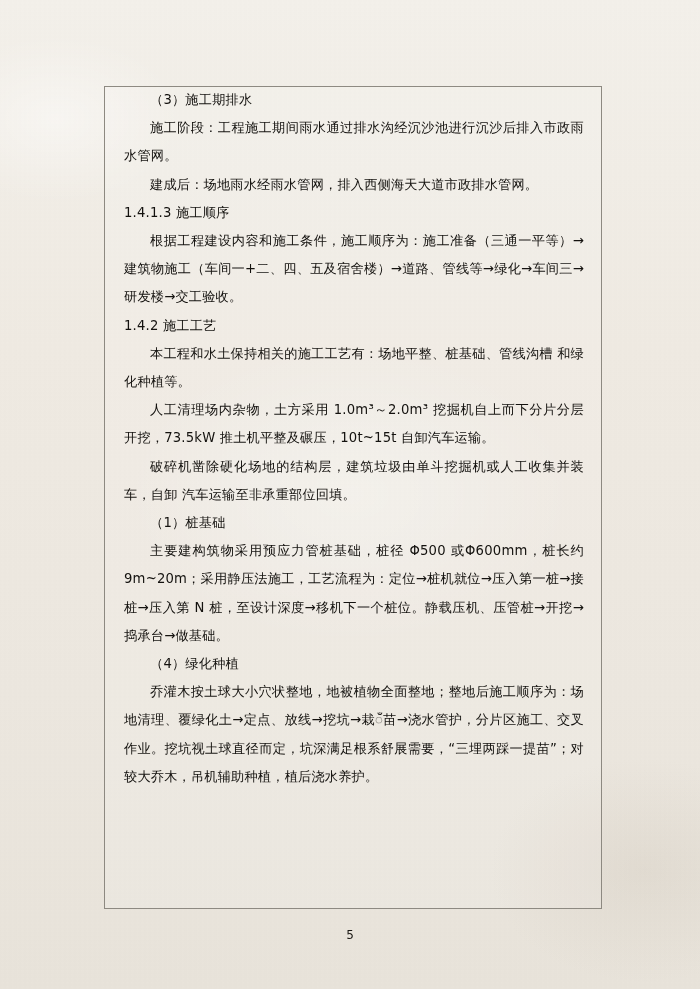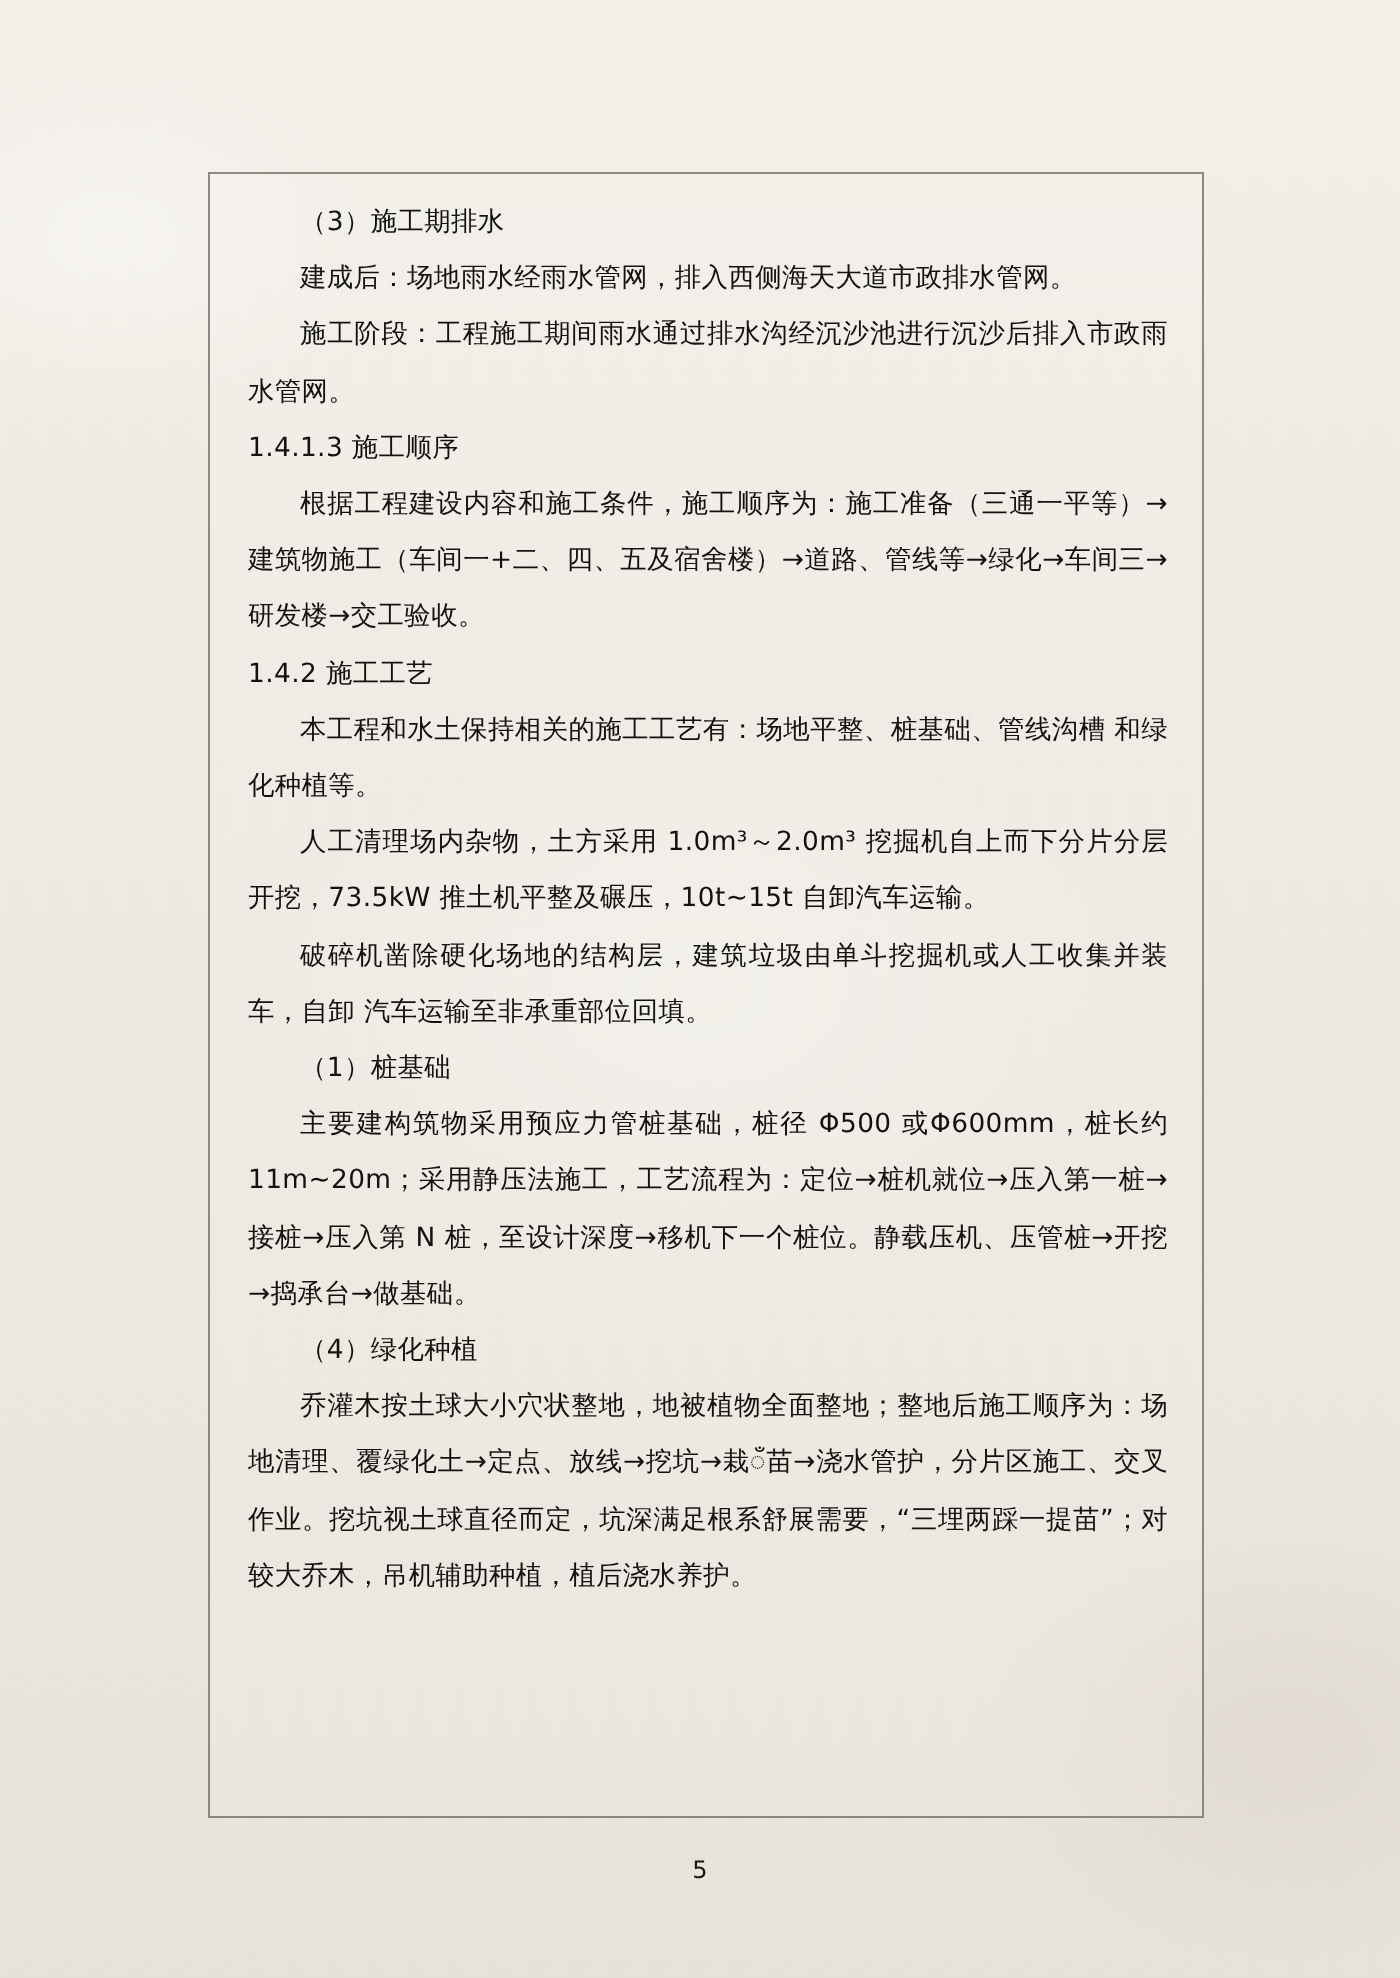--- a/index.html
+++ b/index.html
@@ -39,21 +39,21 @@
     top: 86px;
     width: 498px;
     height: 823px;
     border: 1px solid #8e8a82;
     box-sizing: border-box;
     background: rgba(255,255,255,0.12);
   }
   .doc-body {
     position: absolute;
     left: 112px;
-    top: 92px;
+    top: 80px;
     width: 484px;
     box-sizing: border-box;
     padding: 6px 12px 0 12px;
     font-family: "DejaVu Sans", "Liberation Sans", sans-serif;
     font-size: 13.2px;
     line-height: 28.2px;
     color: #14120f;
     letter-spacing: 0.2px;
     text-align: justify;
   }
@@ -88,30 +88,30 @@
 </style>
 </head>
 <body>
 
 <div id="page">
 
   <div class="doc-frame"></div>
 
   <div class="doc-body">
     <p class="p-indent">（3）施工期排水</p>
+    <p class="p-indent">施工阶段：工程施工期间雨水通过排水沟经沉沙池进行沉沙后排入市政雨水管网。</p>
     <p class="p-indent">建成后：场地雨水经雨水管网，排入西侧海天大道市政排水管网。</p>
-    <p class="p-indent">施工阶段：工程施工期间雨水通过排水沟经沉沙池进行沉沙后排入市政雨水管网。</p>
     <p class="heading">1.4.1.3 施工顺序</p>
     <p class="p-indent">根据工程建设内容和施工条件，施工顺序为：施工准备（三通一平等）→建筑物施工（车间一+二、四、五及宿舍楼）→道路、管线等→绿化→车间三→研发楼→交工验收。</p>
     <p class="heading">1.4.2 施工工艺</p>
     <p class="p-indent">本工程和水土保持相关的施工工艺有：场地平整、桩基础、管线沟槽 和绿化种植等。</p>
     <p class="p-indent">人工清理场内杂物，土方采用 1.0m³～2.0m³ 挖掘机自上而下分片分层开挖，73.5kW 推土机平整及碾压，10t~15t 自卸汽车运输。</p>
     <p class="p-indent">破碎机凿除硬化场地的结构层，建筑垃圾由单斗挖掘机或人工收集并装车，自卸 汽车运输至非承重部位回填。</p>
     <p class="p-indent">（1）桩基础</p>
-    <p class="p-indent">主要建构筑物采用预应力管桩基础，桩径 Φ500 或Φ600mm，桩长约 11m~20m；采用静压法施工，工艺流程为：定位→桩机就位→压入第一桩→接桩→压入第 N 桩，至设计深度→移机下一个桩位。静载压机、压管桩→开挖→捣承台→做基础。</p>
+    <p class="p-indent">主要建构筑物采用预应力管桩基础，桩径 Φ500 或Φ600mm，桩长约 9m~20m；采用静压法施工，工艺流程为：定位→桩机就位→压入第一桩→接桩→压入第 N 桩，至设计深度→移机下一个桩位。静载压机、压管桩→开挖→捣承台→做基础。</p>
     <p class="p-indent">（4）绿化种植</p>
     <p class="p-indent">乔灌木按土球大小穴状整地，地被植物全面整地；整地后施工顺序为：场地清理、覆绿化土→定点、放线→挖坑→栽ँ苗→浇水管护，分片区施工、交叉作业。挖坑视土球直径而定，坑深满足根系舒展需要，“三埋两踩一提苗”；对较大乔木，吊机辅助种植，植后浇水养护。</p>
   </div>
 
   <div class="page-number">5</div>
 
   <div id="grain"></div>
 </div>
 
 </body></html>

